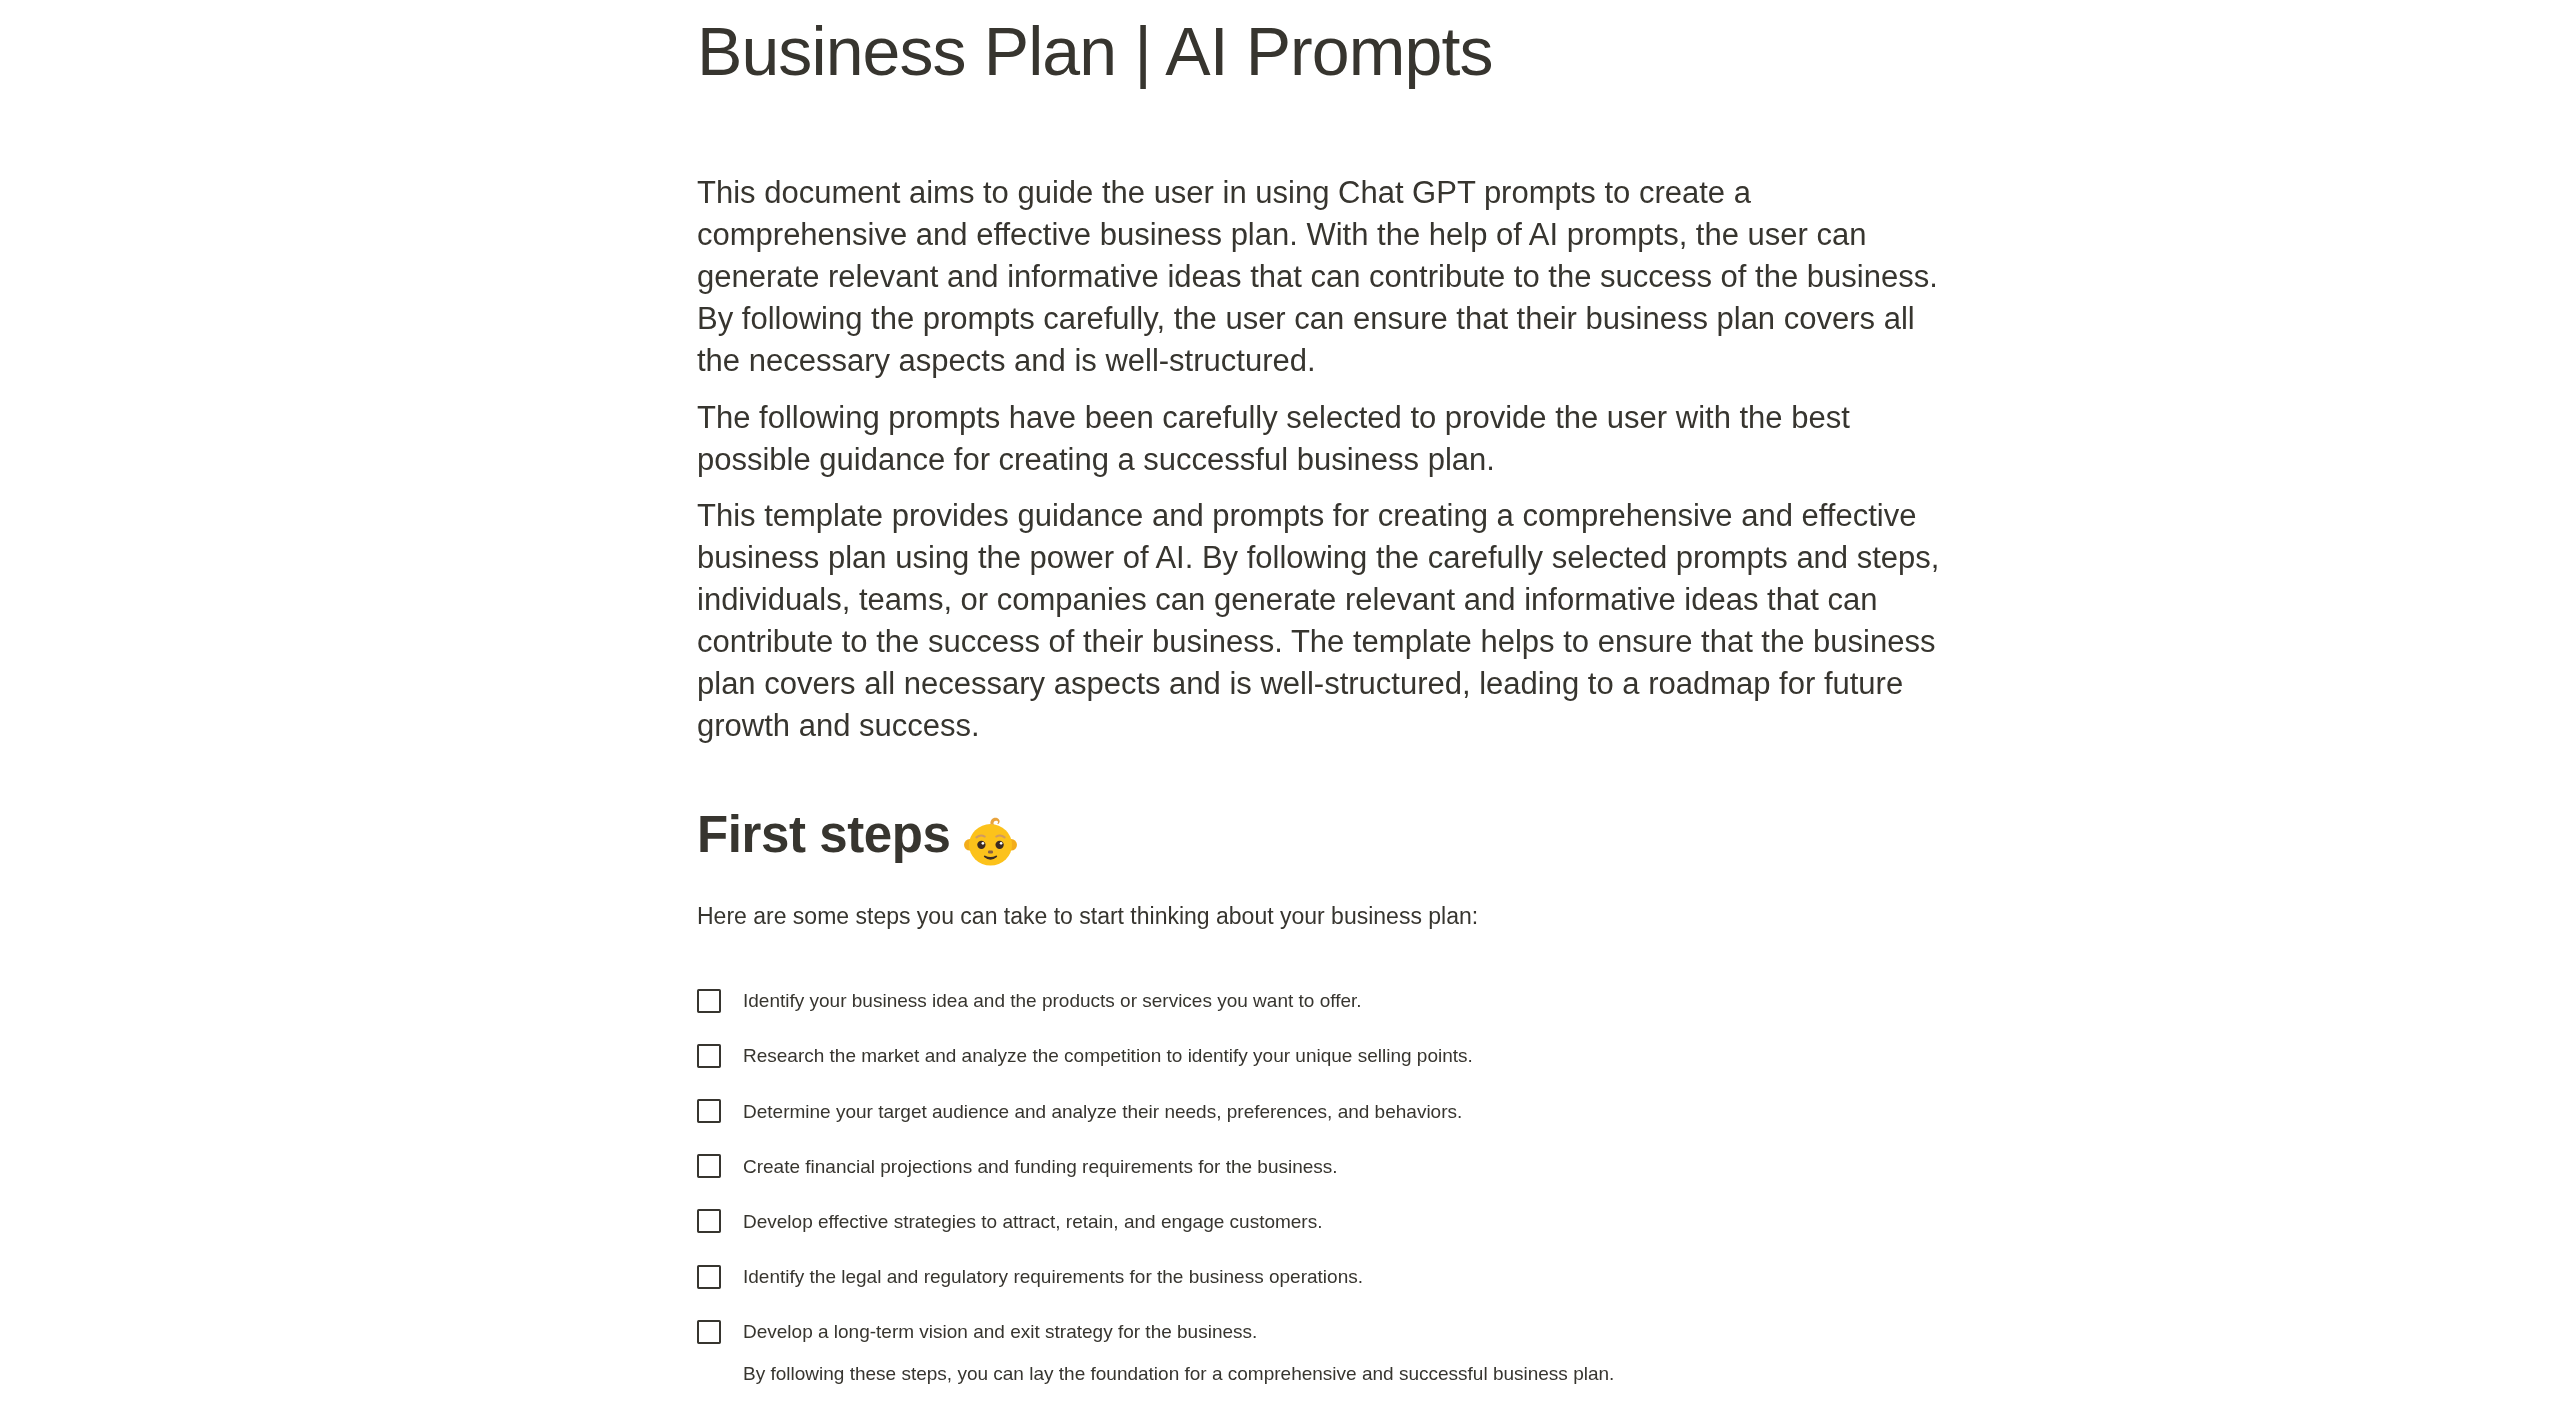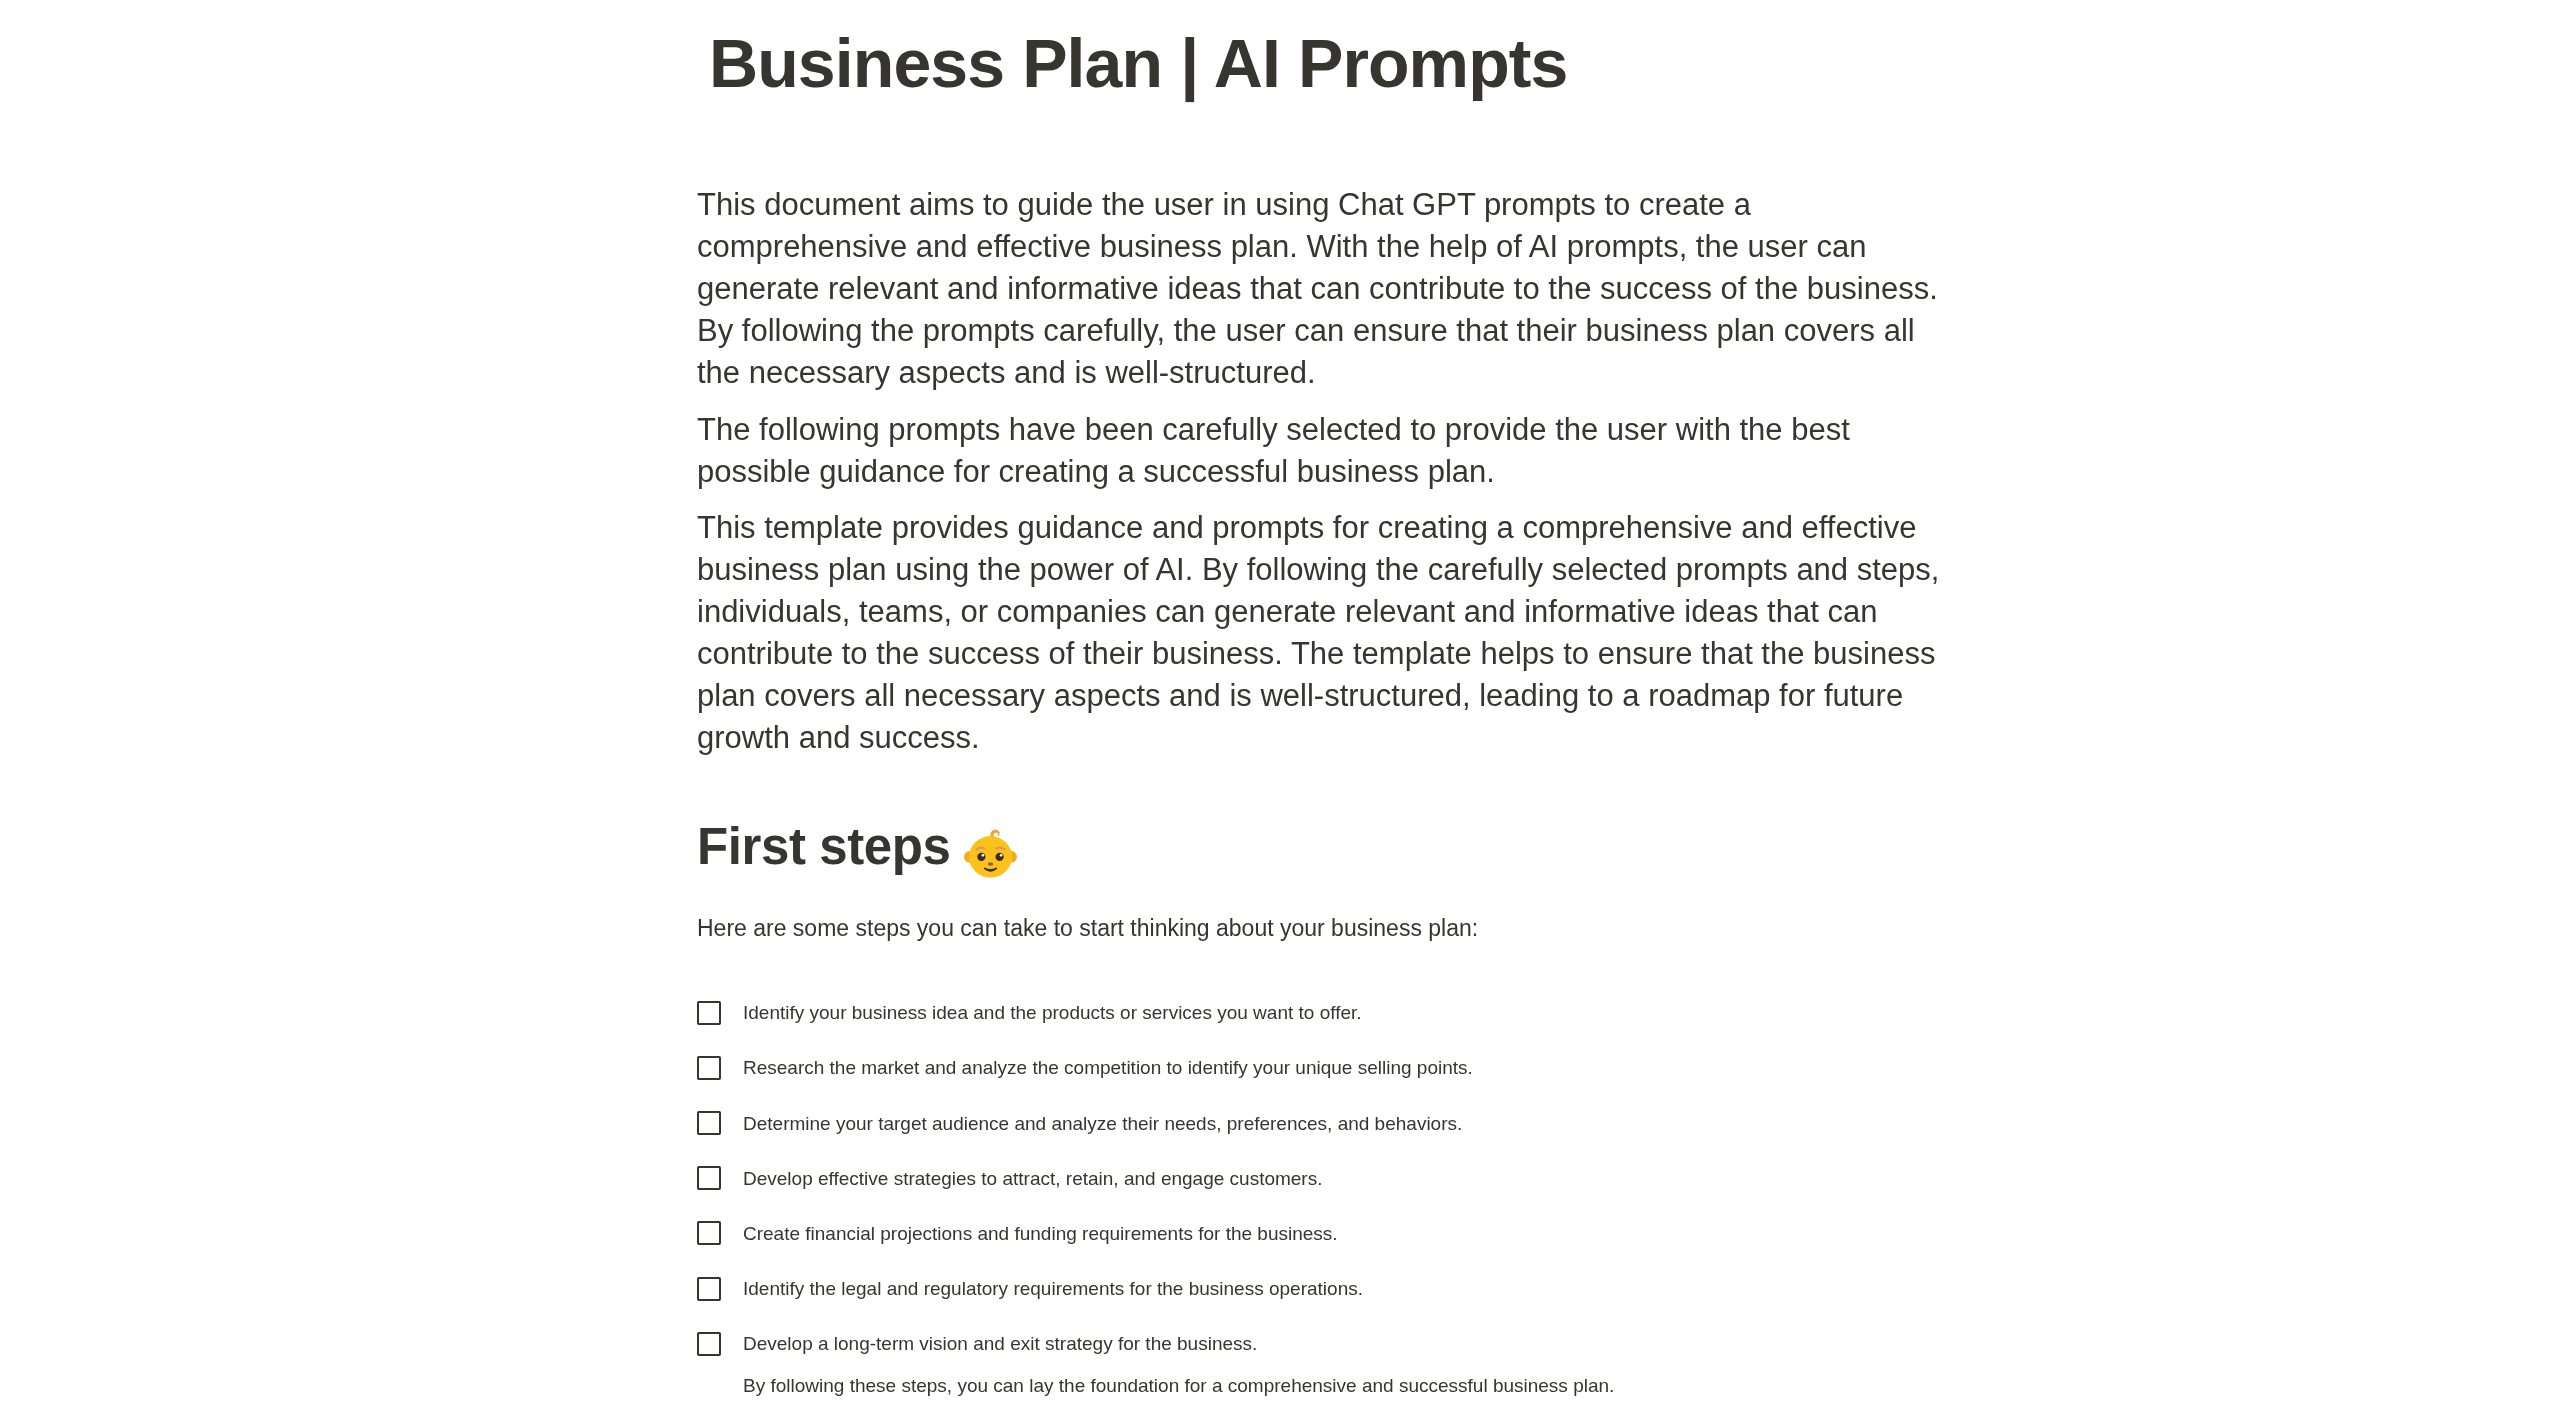--- a/index.html
+++ b/index.html
@@ -13,25 +13,25 @@
     font-family: "Liberation Sans", sans-serif;
     color: #37352f;
   }
   .content {
     position: absolute;
     left: 697px;
     top: 0;
     width: 1244px;
   }
   .page-title {
-    margin: 12px;
+    margin: 0;
     padding-top: 10.2px;
     font-size: 68px;
     line-height: 82px;
-    font-weight: 700;
+    font-weight: 400;
     letter-spacing: -0.9px;
   }
   .paragraphs { margin-top: 80px; }
   .para {
     margin: 0 0 14.5px 0;
     font-size: 31px;
     line-height: 42px;
     font-weight: 400;
   }
   .section-heading {
@@ -129,27 +129,27 @@
   </div>
       <div class="todo">
     <span class="todo-checkbox"></span>
     <div class="todo-text">
       <div class="todo-label">Determine your target audience and analyze their needs, preferences, and behaviors.</div>
     </div>
   </div>
       <div class="todo">
     <span class="todo-checkbox"></span>
     <div class="todo-text">
-      <div class="todo-label">Develop effective strategies to attract, retain, and engage customers.</div>
+      <div class="todo-label">Create financial projections and funding requirements for the business.</div>
     </div>
   </div>
       <div class="todo">
     <span class="todo-checkbox"></span>
     <div class="todo-text">
-      <div class="todo-label">Create financial projections and funding requirements for the business.</div>
+      <div class="todo-label">Develop effective strategies to attract, retain, and engage customers.</div>
     </div>
   </div>
       <div class="todo">
     <span class="todo-checkbox"></span>
     <div class="todo-text">
       <div class="todo-label">Identify the legal and regulatory requirements for the business operations.</div>
     </div>
   </div>
       <div class="todo">
     <span class="todo-checkbox"></span>

